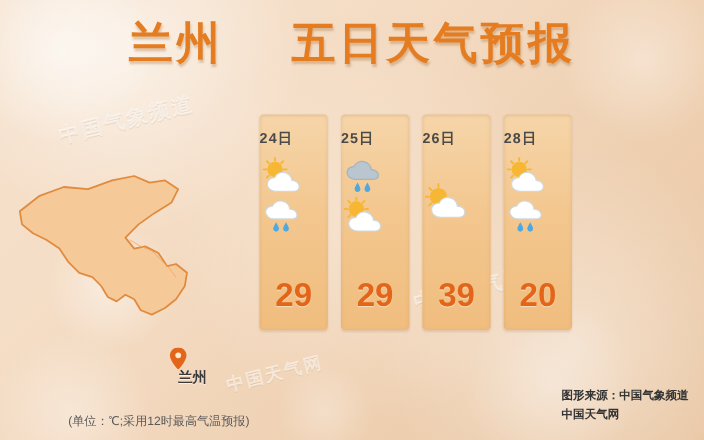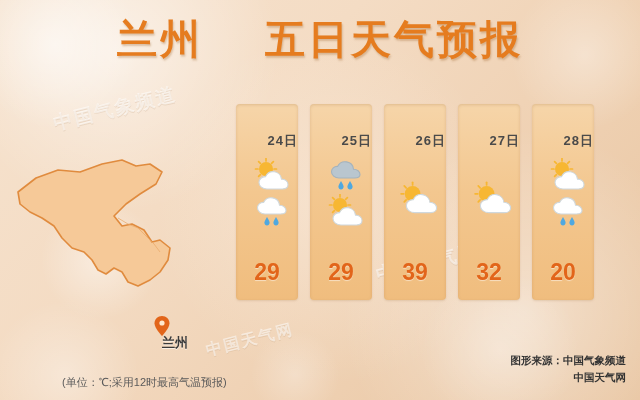--- a/index.html
+++ b/index.html
@@ -56,40 +56,40 @@
     text-shadow:0 1px 0 rgba(255,255,255,0.6);
   }
 
   
   .cards { position:absolute; left:236px; top:104px; display:flex; gap:12px; }
   .card {
     width:62px; height:196px;
     border-radius:4px;
     background:linear-gradient(180deg,#f6d5a9 0%, #f3c78f 45%, #f0bd7e 100%);
     box-shadow:0 1px 3px rgba(160,110,60,0.25) inset, 0 1px 2px rgba(150,100,50,0.18);
-    display:flex; flex-direction:column; align-items:flex-end;
-    padding-top:28px;
+    display:flex; flex-direction:column; align-items:flex-start;
+    padding-top:13px;
     position:relative;
   }
   .card-date {
     font-size:13px; color:#4a4a4a; font-weight:bold; letter-spacing:1px;
   }
   .icons { margin-top:8px; display:flex; flex-direction:column; align-items:center; gap:2px; }
   .temp {
     position:absolute; bottom:14px; left:0; width:100%;
-    text-align:center; font-size:23px; font-weight:bold; color:#e2651a;
+    text-align:center; font-size:30px; font-weight:bold; color:#e2651a;
     text-shadow:0 1px 1px rgba(255,255,255,0.5);
   }
   .unit-note {
     position:absolute; left:62px; top:375px;
     font-size:11px; color:#5a5a5a;
   }
   .credit {
     position:absolute; right:14px; top:352px;
-    text-align:right; font-size:10.5px; color:#333; line-height:17px; font-weight:bold;font-family:Liberation Serif, serif;
+    font-size:10.5px; color:#333; line-height:17px; font-weight:bold;font-family:Liberation Serif, serif;
   }
   svg { display:block; }
 </style>
 </head>
 <body>
 
 <div class="bokeh b1"></div>
 <div class="bokeh b2"></div>
 <div class="bokeh b3"></div>
 <div class="bokeh b4"></div>
@@ -195,37 +195,20 @@
           <line x1="6" y1="5.4" x2="7.8" y2="7.2"></line>
             <line x1="6" y1="20.6" x2="7.8" y2="18.8"></line>
         </g>
         <path d="M16,31 C11.5,31 8,28 8,24.5 C8,21.2 11,18.4 14.6,18.6 C16.1,15.3 19.6,13.2 23.4,13.8
                  C27.3,14.4 30.2,17.5 30.5,21.1 C34.1,21 37,23.6 37,26.6 C37,29.3 34.6,31 31.5,31 Z" fill="#ffffff" stroke="#cfd8dd" stroke-width="1.1"></path>
       </svg>
     </div>
     <div class="temp">39</div>
   </div>
 
-  <div class="card">
-    <div class="card-date">27日</div>
-    <div class="icons" style="margin-top:30px;">
-      <svg width="48" height="36" viewBox="0 0 46 34">
-        <circle cx="14" cy="13" r="7.5" fill="#f7b733"></circle>
-        <g stroke="#f7b733" stroke-width="1.7" stroke-linecap="round">
-          <line x1="14" y1="2" x2="14" y2="4.5"></line>
-            <line x1="3" y1="13" x2="5.5" y2="13"></line>
-          <line x1="6" y1="5.4" x2="7.8" y2="7.2"></line>
-            <line x1="6" y1="20.6" x2="7.8" y2="18.8"></line>
-        </g>
-        <path d="M16,31 C11.5,31 8,28 8,24.5 C8,21.2 11,18.4 14.6,18.6 C16.1,15.3 19.6,13.2 23.4,13.8
-                 C27.3,14.4 30.2,17.5 30.5,21.1 C34.1,21 37,23.6 37,26.6 C37,29.3 34.6,31 31.5,31 Z" fill="#ffffff" stroke="#cfd8dd" stroke-width="1.1"></path>
-      </svg>
-    </div>
-    <div class="temp">32</div>
-  </div>
 
   <div class="card">
     <div class="card-date">28日</div>
     <div class="icons">
       <svg width="46" height="34" viewBox="0 0 46 34">
         <circle cx="14" cy="11" r="7" fill="#f7b733"></circle>
         <g stroke="#f7b733" stroke-width="1.7" stroke-linecap="round">
           <line x1="14" y1="0.5" x2="14" y2="3"></line>
             <line x1="14" y1="19" x2="14" y2="21.5"></line>
           <line x1="3.5" y1="11" x2="6" y2="11"></line>

